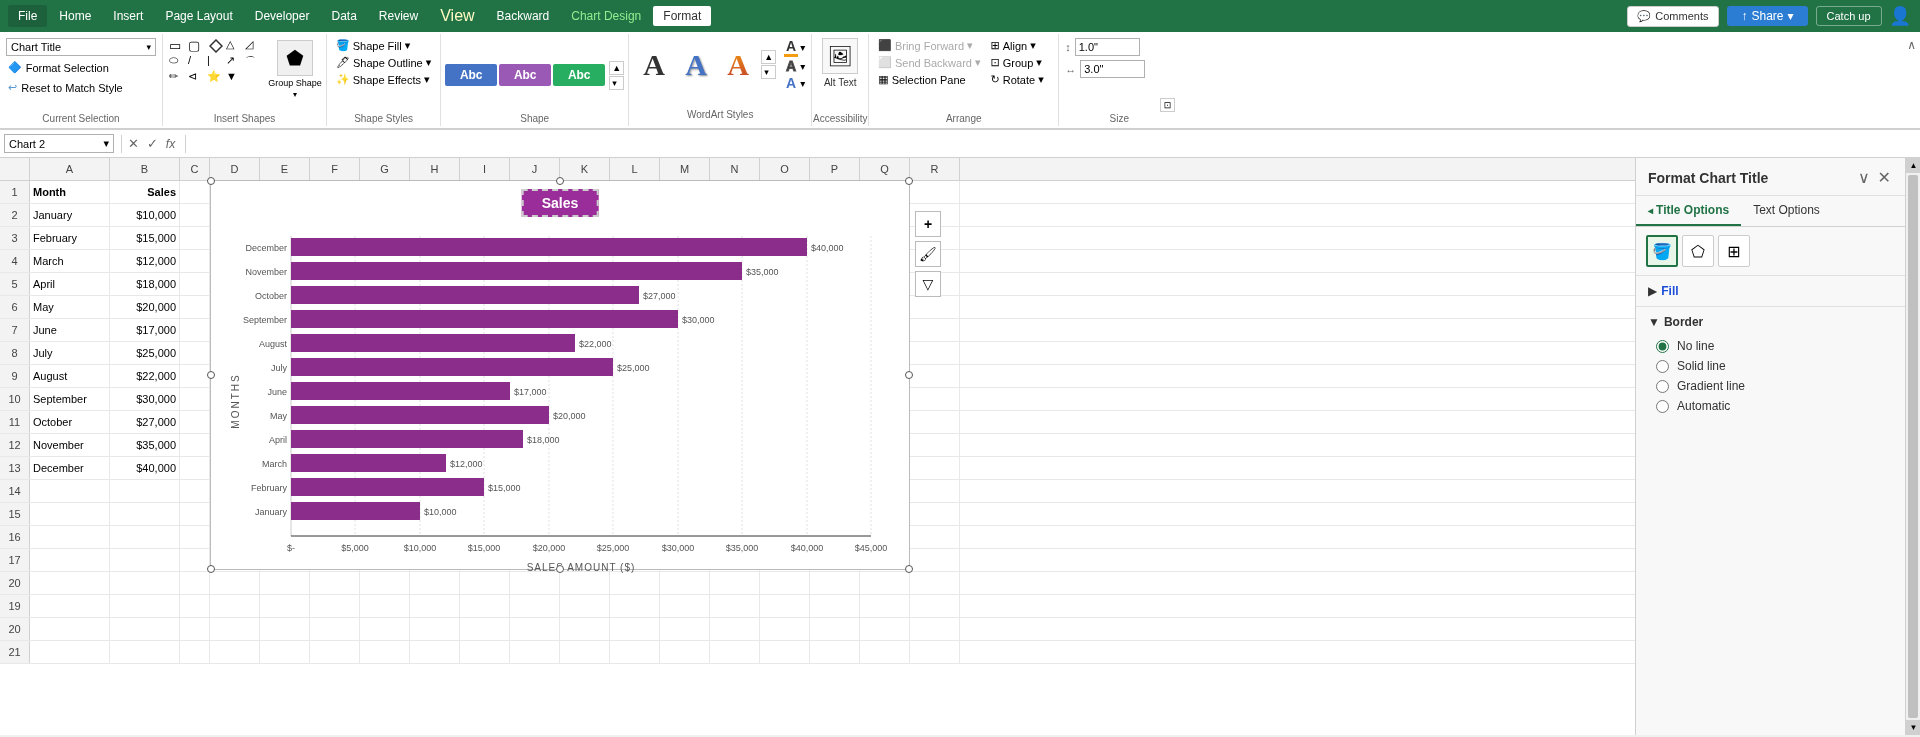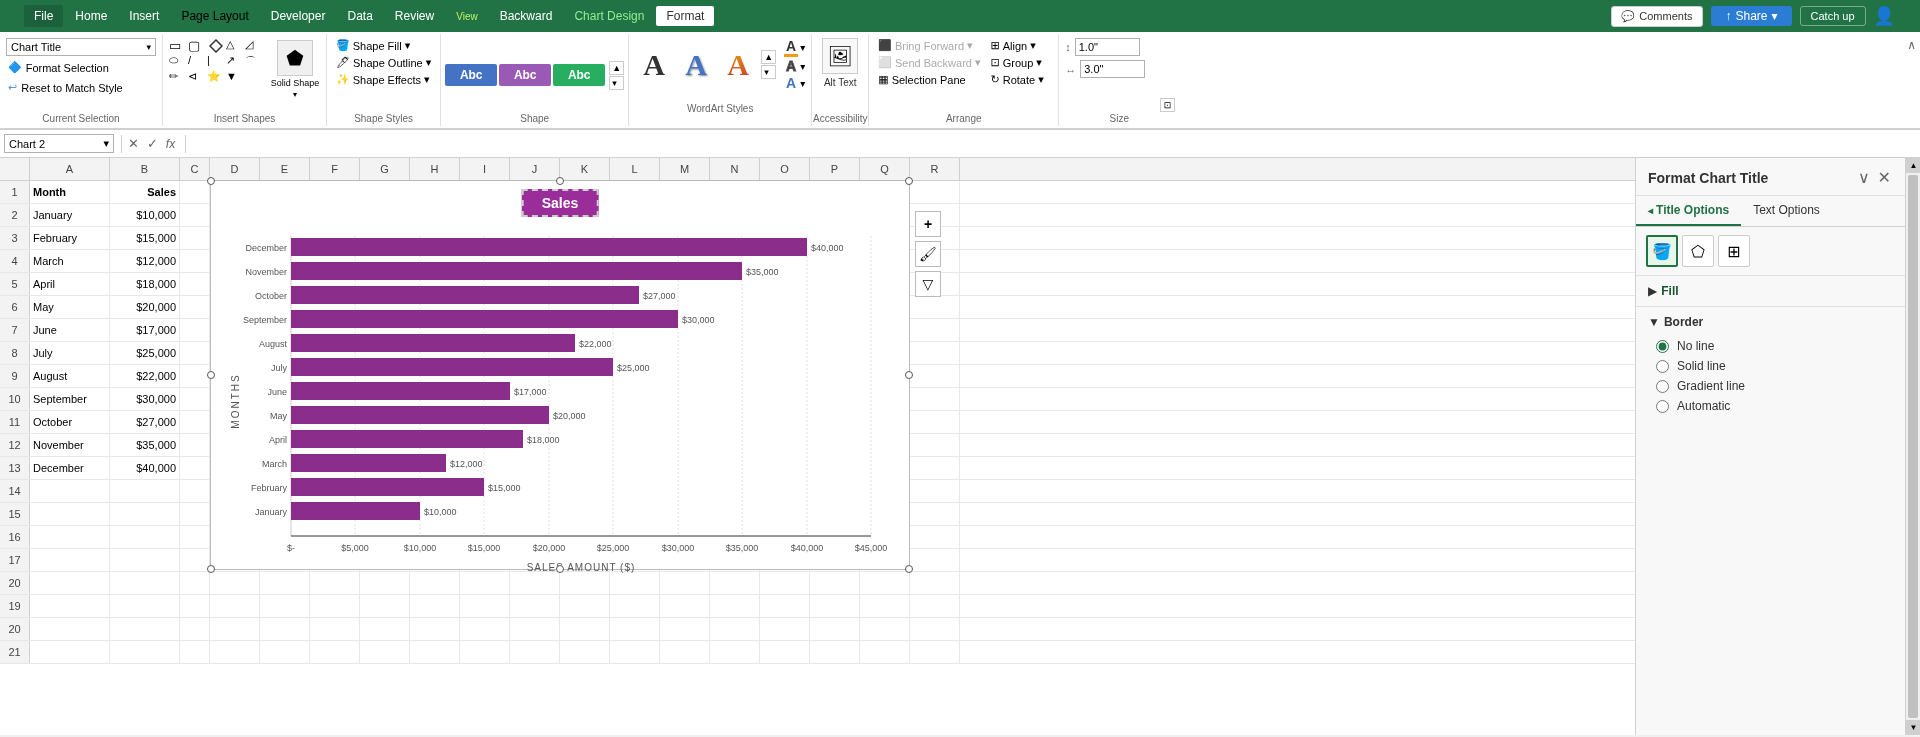--- a/index.html
+++ b/index.html
@@ -3,30 +3,30 @@
   <meta charset="utf-8">
   <style>
     * { box-sizing: border-box; margin: 0; padding: 0; }
     body { font-family: 'Segoe UI', Arial, sans-serif; font-size: 12px; background: #f0f0f0; overflow: hidden; }
 
     svg text { font-family: 'Segoe UI', Arial, sans-serif; }
   </style>
 </head>
 <body>
 
-<div style="background:#217346; display:flex; align-items:center; justify-content:space-between; height:32px; padding:0 24px;">
+<div style="background:#217346; display:flex; align-items:center; justify-content:space-between; height:32px; padding:0 8px;">
   <div style="display:flex; gap:2px; align-items:center;">
     <span style="color:white; padding:4px 10px; font-size:12px; cursor:pointer; background:rgba(0,0,0,0.15); border-radius:2px;">File</span>
     <span style="color:white; padding:4px 10px; font-size:12px; cursor:pointer;">Home</span>
     <span style="color:white; padding:4px 10px; font-size:12px; cursor:pointer;">Insert</span>
-    <span style="color:#000000; padding:4px 10px; font-size:12px; cursor:pointer;">Page Layout</span>
+    <span style="color:#ffffff; padding:4px 10px; font-size:12px; cursor:pointer;">Page Layout</span>
     <span style="color:white; padding:4px 10px; font-size:12px; cursor:pointer;">Developer</span>
     <span style="color:white; padding:4px 10px; font-size:12px; cursor:pointer;">Data</span>
     <span style="color:white; padding:4px 10px; font-size:12px; cursor:pointer;">Review</span>
-    <span style="color:#bef264; padding:4px 10px; font-size:10px; cursor:pointer;">View</span>
+    <span style="color:#fef9c3; padding:4px 10px; font-size:16px; cursor:pointer;">View</span>
     <span style="color:white; padding:4px 10px; font-size:12px; cursor:pointer;">Backward</span>
     <span style="color:#90ee90; padding:4px 10px; font-size:12px; cursor:pointer;">Chart Design</span>
     <span style="color:white; padding:3px 10px; font-size:12px; cursor:pointer; background:white; color:#333; border-radius:2px;">Format</span>
   </div>
   <div style="display:flex; gap:8px; align-items:center;">
     <button style="background:white; color:#333; border:1px solid #ccc; border-radius:3px; padding:3px 10px; font-size:11px; cursor:pointer; display:flex; align-items:center; gap:4px;">
       <span>💬</span>
       <span>Comments</span>
     </button>
     <button style="background:#2b7cd3; color:white; border:none; border-radius:3px; padding:3px 14px; font-size:12px; cursor:pointer; display:flex; align-items:center; gap:4px;">
@@ -76,21 +76,21 @@
         <span style="font-size:11px; cursor:pointer;">↗</span>
         <span style="font-size:11px; cursor:pointer;">⌒</span>
         <span style="font-size:11px; cursor:pointer;">✏</span>
         <span style="font-size:11px; cursor:pointer;">⊲</span>
         <span style="font-size:11px; cursor:pointer;">⭐</span>
         <span style="font-size:11px; cursor:pointer;">▼</span>
       </div>
 
       <div style="display:flex; flex-direction:column; align-items:center; cursor:pointer; padding:2px; font-size:10px; gap:2px; width:50px;">
         <div style="width:36px; height:36px; border:1px solid #ccc; background:#f0f0f0; display:flex; align-items:center; justify-content:center; font-size:20px;">⬟</div>
-        <span style="font-size:9px; text-align:center; white-space:nowrap;">Solid Shape</span>
+        <span style="font-size:9px; text-align:center; white-space:nowrap;">Group Shape</span>
         <span style="font-size:8px;">▾</span>
       </div>
     </div>
     <span style="font-size:10px; color:#666; position:absolute; bottom:2px; left:50%; transform:translateX(-50%); white-space:nowrap;">Insert Shapes</span>
   </div>
 
   <div style="display:flex; flex-direction:column; padding:4px 6px 14px 6px; border-right:1px solid #e0e0e0; position:relative; min-width:60px; align-items:center;">
     <div style="display:flex; flex-direction:column; gap:2px; align-items:flex-start;">
       <div style="display:flex; align-items:center; gap:2px;">
         <div style="display:flex; align-items:center; gap:3px; cursor:pointer; font-size:11px; padding:1px 3px; white-space:nowrap;">
@@ -149,21 +149,21 @@
         <div style="display:flex; align-items:center; gap:2px; cursor:pointer; font-size:10px;">
           <span style="font-size:14px; color:#333; font-weight:bold; -webkit-text-stroke:1px #555; padding:0 2px;">A</span>
           <span>▾</span>
         </div>
         <div style="display:flex; align-items:center; gap:2px; cursor:pointer; font-size:10px;">
           <span style="font-size:14px; color:#4472c4; font-weight:bold; padding:0 2px;">A</span>
           <span>▾</span>
         </div>
       </div>
     </div>
-    <span style="font-size:10px; color:#666; position:absolute; bottom:12px; left:50%; transform:translateX(-50%); white-space:nowrap;">WordArt Styles</span>
+    <span style="font-size:10px; color:#666; position:absolute; bottom:6px; left:50%; transform:translateX(-50%); white-space:nowrap;">WordArt Styles</span>
   </div>
 
   <div style="display:flex; flex-direction:column; align-items:center; padding:4px 10px 14px 10px; border-right:1px solid #e0e0e0; position:relative;">
     <div style="display:flex; flex-direction:column; align-items:center; cursor:pointer; gap:3px;">
       <div style="width:36px; height:36px; background:#f8f8f8; border:1px solid #ccc; display:flex; align-items:center; justify-content:center; font-size:20px;">🖼</div>
       <span style="font-size:10px; color:#333;">Alt Text</span>
     </div>
     <span style="font-size:10px; color:#666; position:absolute; bottom:2px; left:50%; transform:translateX(-50%); white-space:nowrap;">Accessibility</span>
   </div>
 
@@ -837,21 +837,21 @@
 
     <div style="display:flex; padding:8px 10px; gap:4px; border-bottom:1px solid #e0e0e0;">
       <div style="width:32px; height:32px; display:flex; align-items:center; justify-content:center; border:2px solid #217346; background:#e8f5e9; cursor:pointer; font-size:16px; border-radius:2px;">🪣</div>
       <div style="width:32px; height:32px; display:flex; align-items:center; justify-content:center; border:1px solid #ccc; background:white; cursor:pointer; font-size:16px; border-radius:2px;">⬠</div>
       <div style="width:32px; height:32px; display:flex; align-items:center; justify-content:center; border:1px solid #ccc; background:white; cursor:pointer; font-size:16px; border-radius:2px;">⊞</div>
     </div>
 
     <div style="border-bottom:1px solid #e0e0e0;">
       <div style="display:flex; align-items:center; gap:4px; padding:8px 12px; cursor:pointer;">
         <span style="font-size:12px; color:#333;">▶</span>
-        <span style="font-size:12px; font-weight:600; color:#14532d;">Fill</span>
+        <span style="font-size:12px; font-weight:600; color:#1d4ed8;">Fill</span>
       </div>
     </div>
 
     <div>
       <div style="display:flex; align-items:center; gap:4px; padding:8px 12px; cursor:pointer;">
         <span style="font-size:12px; color:#333;">▼</span>
         <span style="font-size:12px; font-weight:600; color:#333;">Border</span>
       </div>
       <div style="padding:2px 20px 10px 20px; display:flex; flex-direction:column; gap:6px;">
         <label style="display:flex; align-items:center; gap:8px; font-size:12px; color:#333; cursor:pointer;">

